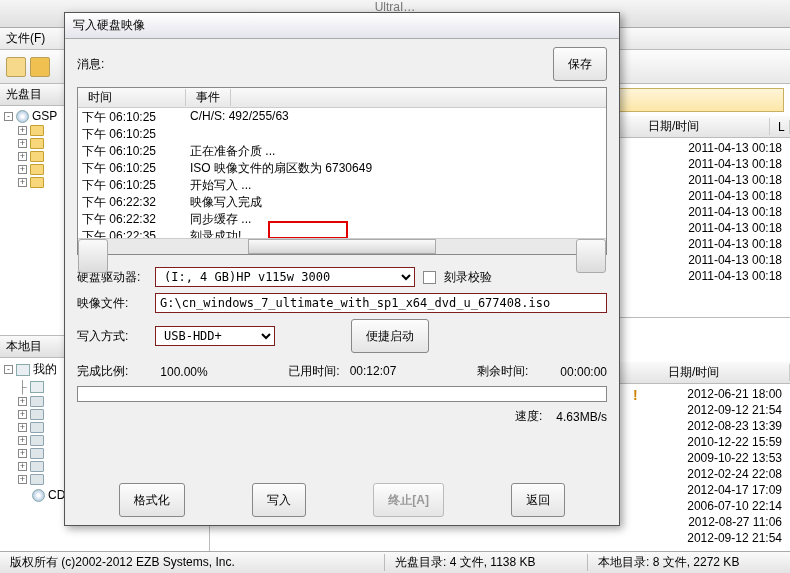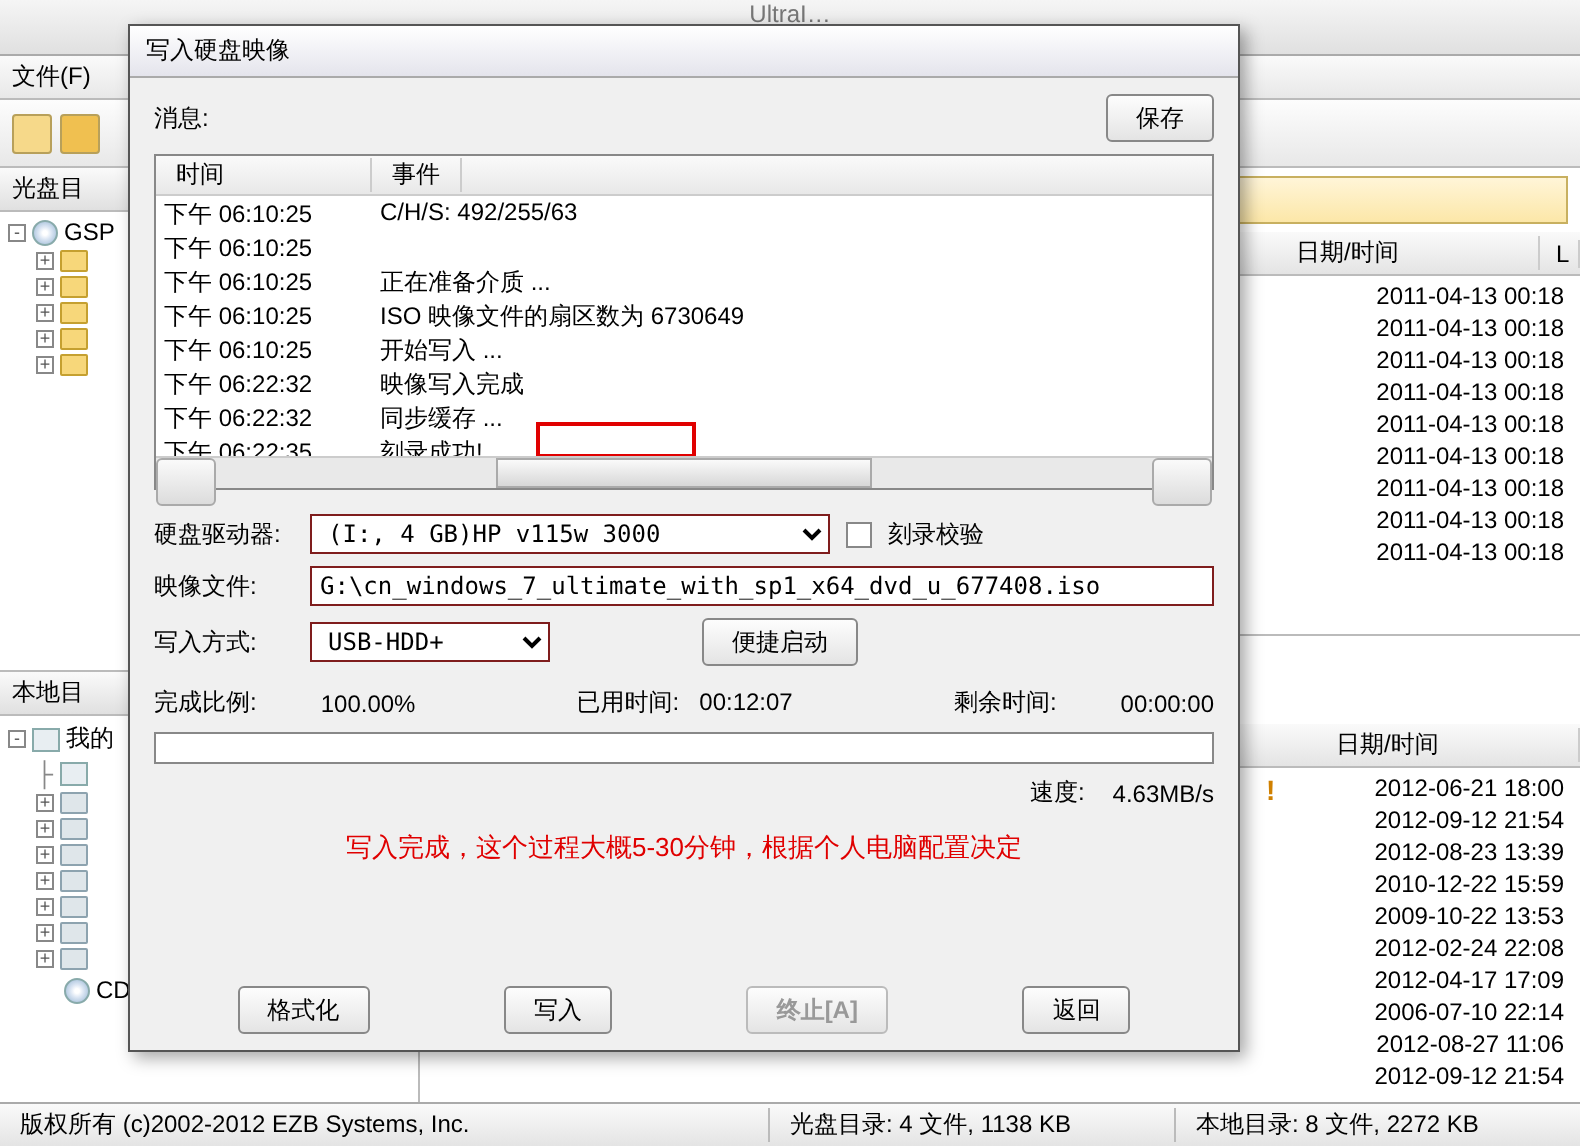--- a/index.html
+++ b/index.html
@@ -46,21 +46,21 @@
 .msg-head .c { padding: 0 10px; border-right: 1px solid #ccc; }
 .msg-rows { padding: 1px 0; }
 .msg-row { display: flex; padding: 0 0 0 4px; font-family: SimSun, monospace; }
 .msg-row .t { width: 108px; }
 .highlight-box { position: absolute; border: 2px solid #e00000; left: 190px; top: 133px; width: 80px; height: 18px; pointer-events: none; }
 .hscroll { height: 16px; background: #e9e9e9; border-top: 1px solid #ccc; position: absolute; bottom: 0; left: 0; right: 0; display: flex; }
 .hscroll .btn { width: 16px; background: linear-gradient(#fafafa,#dcdcdc); border: 1px solid #aaa; }
 .hscroll .track { flex: 1; position: relative; }
 .hscroll .thumb { position: absolute; left: 30%; width: 40%; top: 0; bottom: 0; background: linear-gradient(#fafafa,#d7d7d7); border: 1px solid #aaa; }
 select, input[type=text] { height: 20px; border: 1px solid #7f1d1d; background: #fff; padding: 0 4px; font-family: SimSun, monospace; font-size: 12px; }
-.btn { height: 24px; padding: 0 14px; background: linear-gradient(#fdfdfd,#e4e4e4); border: 1px solid #888; border-radius: 3px; cursor: pointer; }
+.btn { height: 34px; padding: 0 14px; background: linear-gradient(#fdfdfd,#e4e4e4); border: 1px solid #888; border-radius: 3px; cursor: pointer; }
 .btn.disabled { color: #999; border-color: #bbb; font-weight: bold; }
 .progress { height: 16px; border: 1px solid #888; background: #fff; flex: 1; }
 .red-note { color: #e00000; text-align: center; padding: 4px 0; font-size: 13px; }
 .dlg-btns { display: flex; justify-content: space-around; padding: 4px 20px 8px; }
 .chk { width: 13px; height: 13px; border: 1px solid #888; background: #fff; display: inline-block; }
 .pipe { color: #888; }
 .bang { position: absolute; left: 633px; top: 387px; color: #d08000; font-weight: bold; font-size: 14px; z-index: 1; }
 </style>
 </head>
 <body>
@@ -349,21 +349,20 @@
       <span style="width:16px"></span>
       <span>00:00:00</span>
     </div>
     <div class="dlg-row">
       <div class="progress"></div>
     </div>
     <div class="dlg-row" style="justify-content:flex-end;gap:14px">
       <span>速度:</span>
       <span>4.63MB/s</span>
     </div>
-    <div class="red-note">写入完成，这个过程大概5-30分钟，根据个人电脑配置决定</div>
   </div>
   <div class="dlg-btns">
     <button class="btn">格式化</button>
     <button class="btn">写入</button>
     <button class="btn disabled">终止[A]</button>
     <button class="btn">返回</button>
   </div>
 </div>
 
 </body></html>

